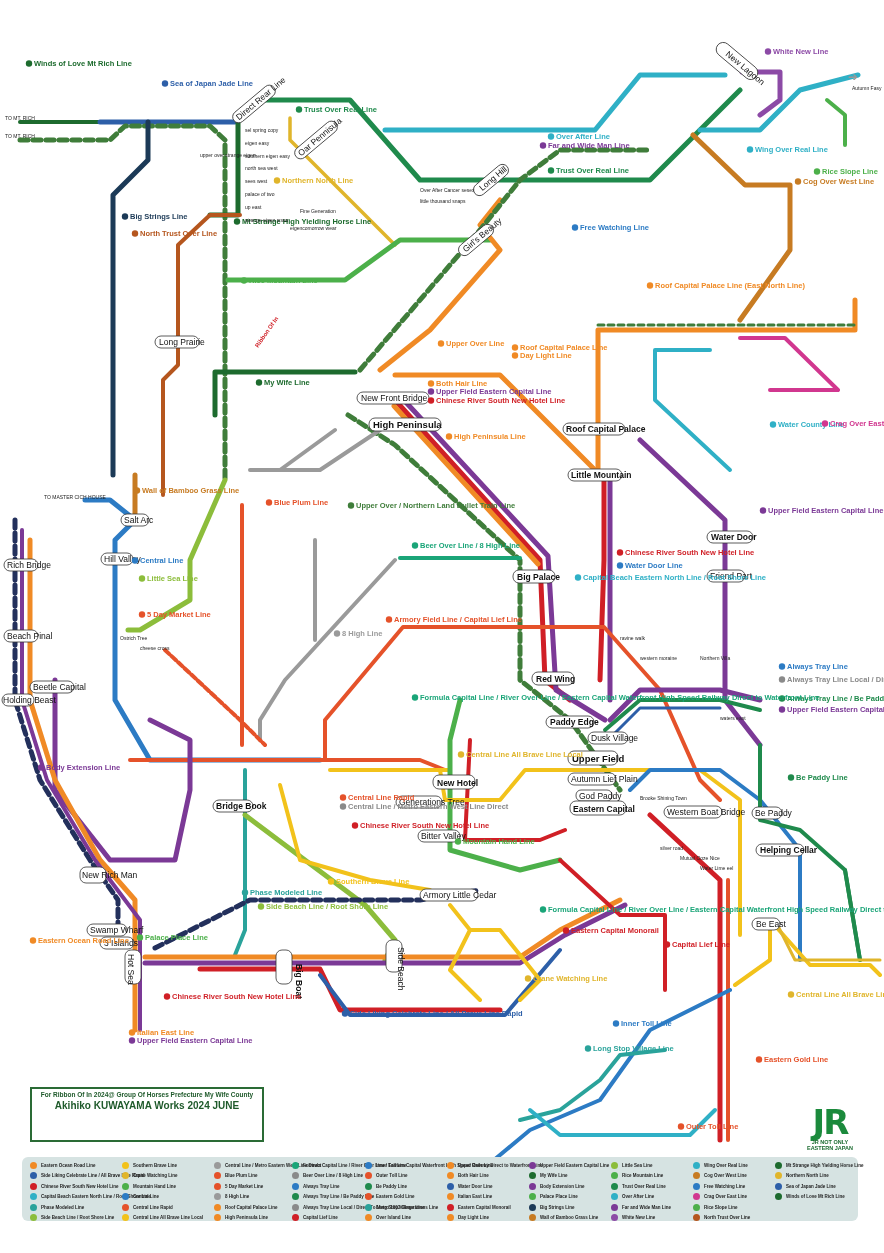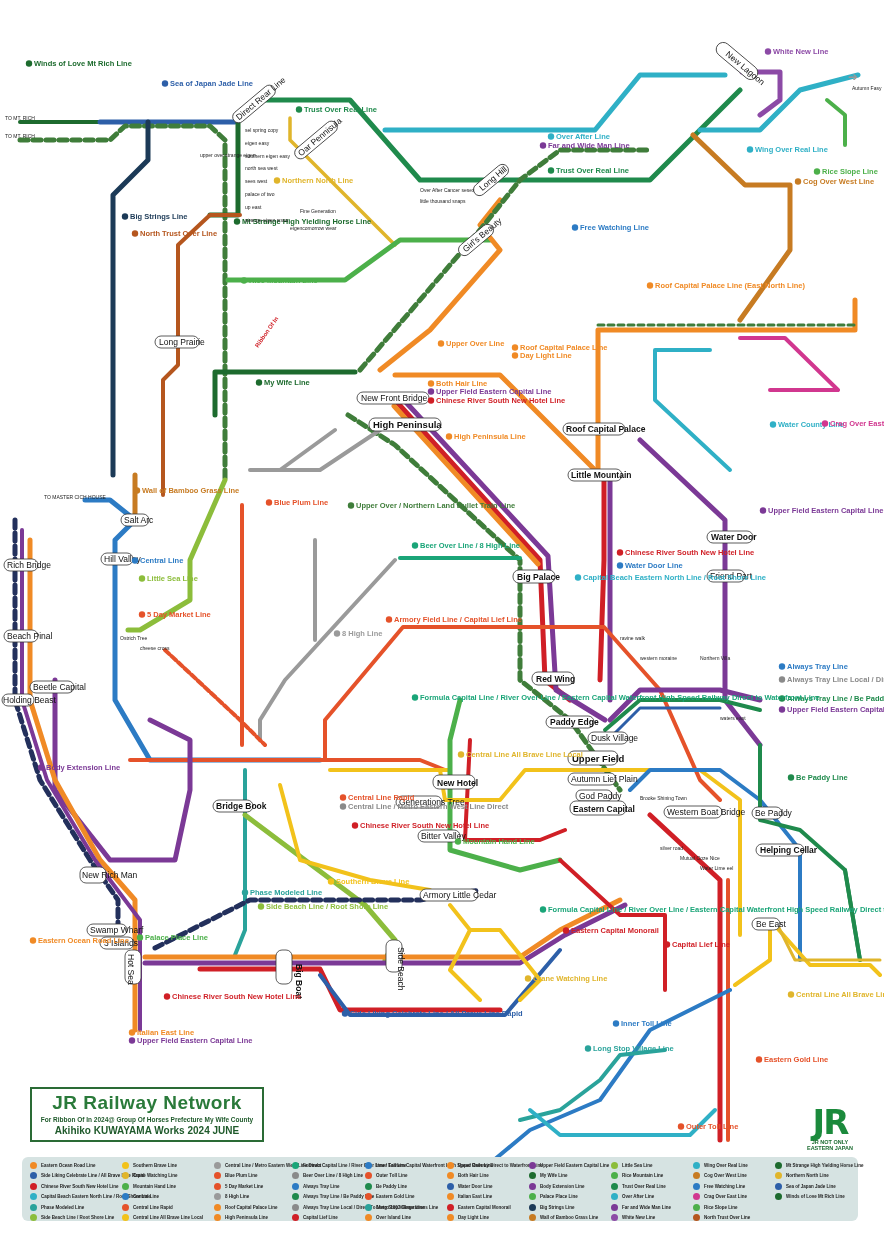--- a/index.html
+++ b/index.html
@@ -540,21 +540,20 @@
       <text x="680" y="860" class="small">Mutual Ooze Nice</text>
       <text x="700" y="870" class="small">Water Lime eel</text>
       <text x="120" y="640" class="small">Ostrich Tree</text>
       <text x="140" y="650" class="small">cheese cross</text>
     </g>
 </svg>
 
 <div class="compass">➔</div>
 
 <div class="title-box">
-  <div class="title-main">JR Railway Network</div>
   <div class="title-sub">For Ribbon Of In  2024@  Group Of Horses Prefecture My Wife County</div>
   <div class="title-author">Akihiko KUWAYAMA Works 2024 JUNE</div>
 </div>
 
 <div class="jr-logo">
   <div class="jr-mark">JR</div>
   <div class="jr-tag">JR NOT ONLY</div>
   <div class="jr-tag">EASTERN JAPAN</div>
 </div>
 

